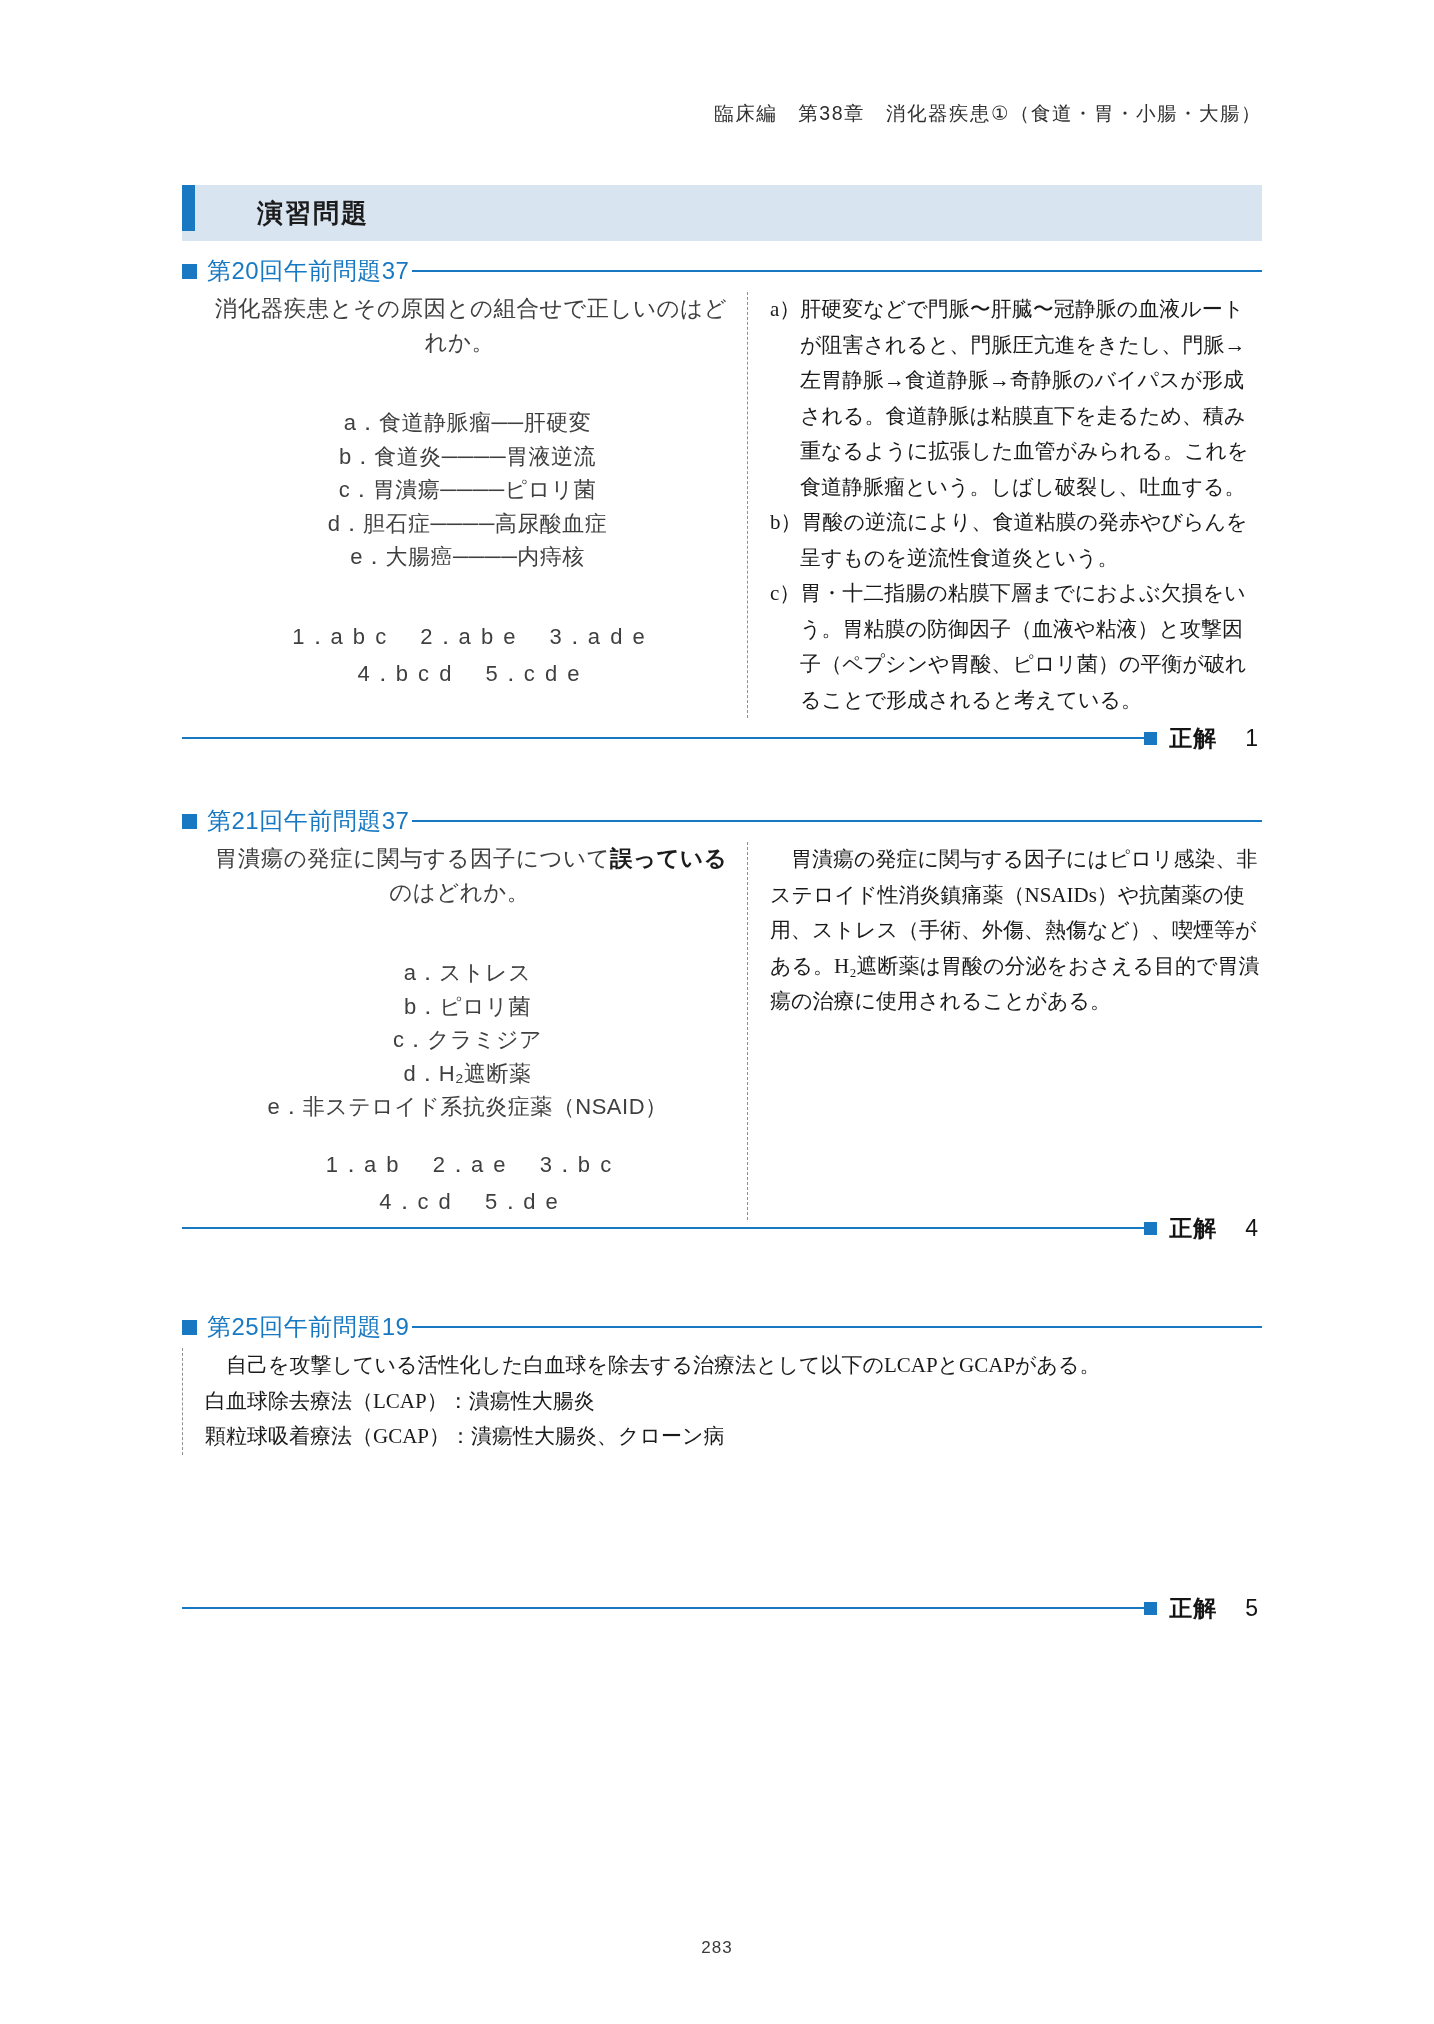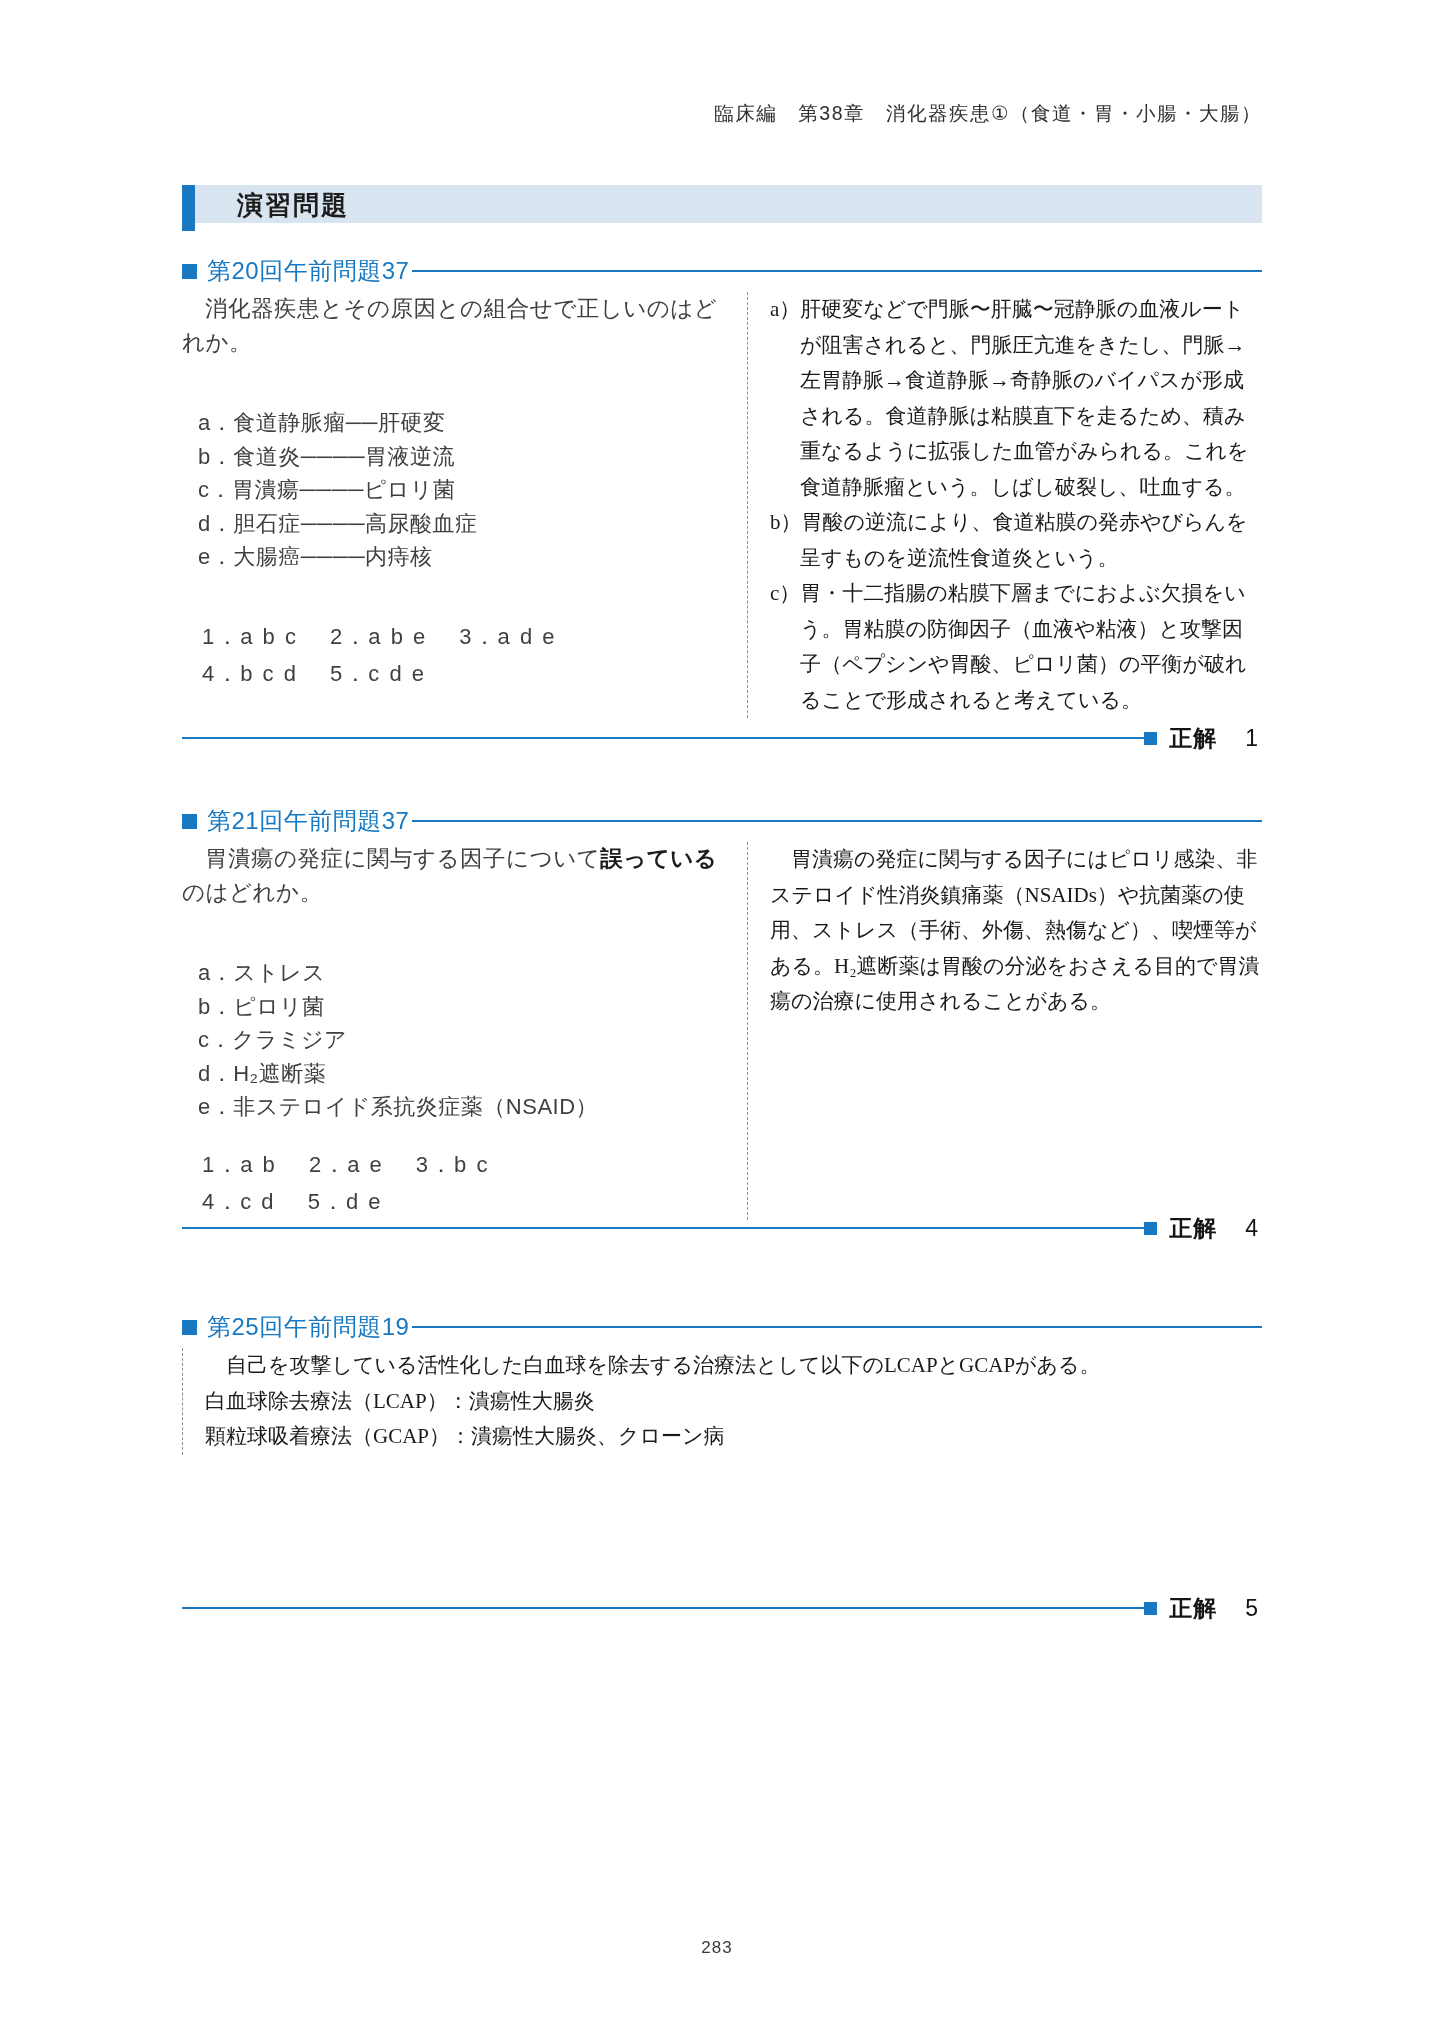--- a/index.html
+++ b/index.html
@@ -19,23 +19,23 @@
     color:var(--text_gothic);
     border-radius:27px;
   }
   
   .top-header{
     position:absolute;top:100px;right:172px;
     font-size:19.5px;letter-spacing:1.5px;color:#2f2f2f;
   }
   
   .section-bar{
-    position:absolute;top:185px;left:182px;width:1080px;height:38px;
+    position:absolute;top:185px;left:182px;width:1080px;height:56px;
     background:var(--bar_bg);
-    display:flex;align-items:flex-end;
+    display:flex;align-items:center;padding-left:20px;
   }
   .section-accent{
     position:absolute;left:0;top:0;width:13px;height:46px;
     background:var(--accent);
   }
   .section-title{
     padding-left:55px;font-size:26px;font-weight:bold;color:#1c1c1c;
     letter-spacing:2px;
   }
   
@@ -44,21 +44,21 @@
   .q2{top:806px;height:440px;}
   .q3{top:1312px;height:320px;}
   .q-header{display:flex;align-items:center;height:30px;margin-bottom:6px;}
   .q-sq{width:15px;height:15px;background:var(--accent);flex:0 0 auto;}
   .q-title{
     margin-left:10px;color:var(--accent);font-size:24px;font-weight:500;
     letter-spacing:0.5px;white-space:nowrap;text-align:right;
   }
   .q-rule{flex:1;height:2px;background:var(--accent);margin-left:3px;}
   .q-cols{display:flex;align-items:stretch;}
-  .q-left{width:565px;flex:0 0 auto;padding-right:10px;}
+  .q-left{width:565px;flex:0 0 auto;padding-right:10px;text-align:center;}
   .q-sep{width:0;border-left:1.6px dashed #909090;flex:0 0 auto;}
   .q-right{
     flex:1;padding-left:22px;
     font-family:"Liberation Serif","DejaVu Serif",serif;
     font-size:21px;line-height:35.5px;color:var(--text_serif);
   }
   .q-right p{margin:0;}
   .q-right .hang{padding-left:30px;text-indent:-30px;}
   .q-right .deep-hang{padding-left:250px;text-indent:-250px;}
   .q-text{

